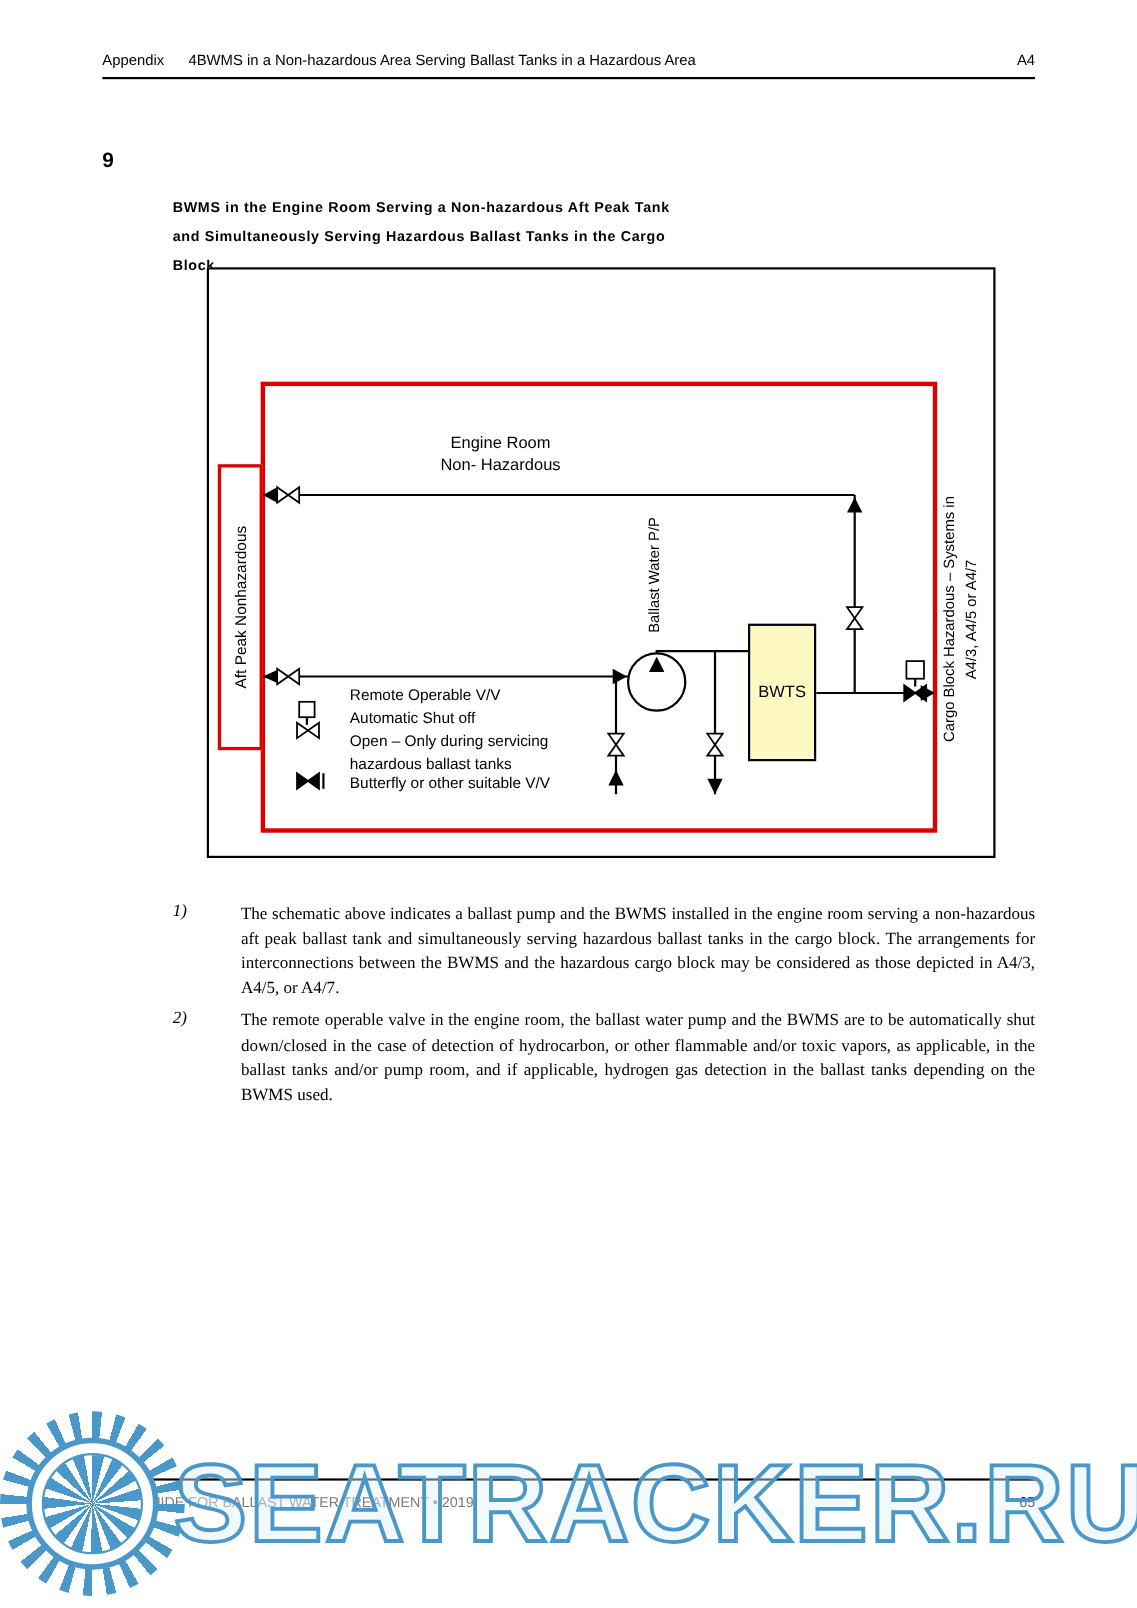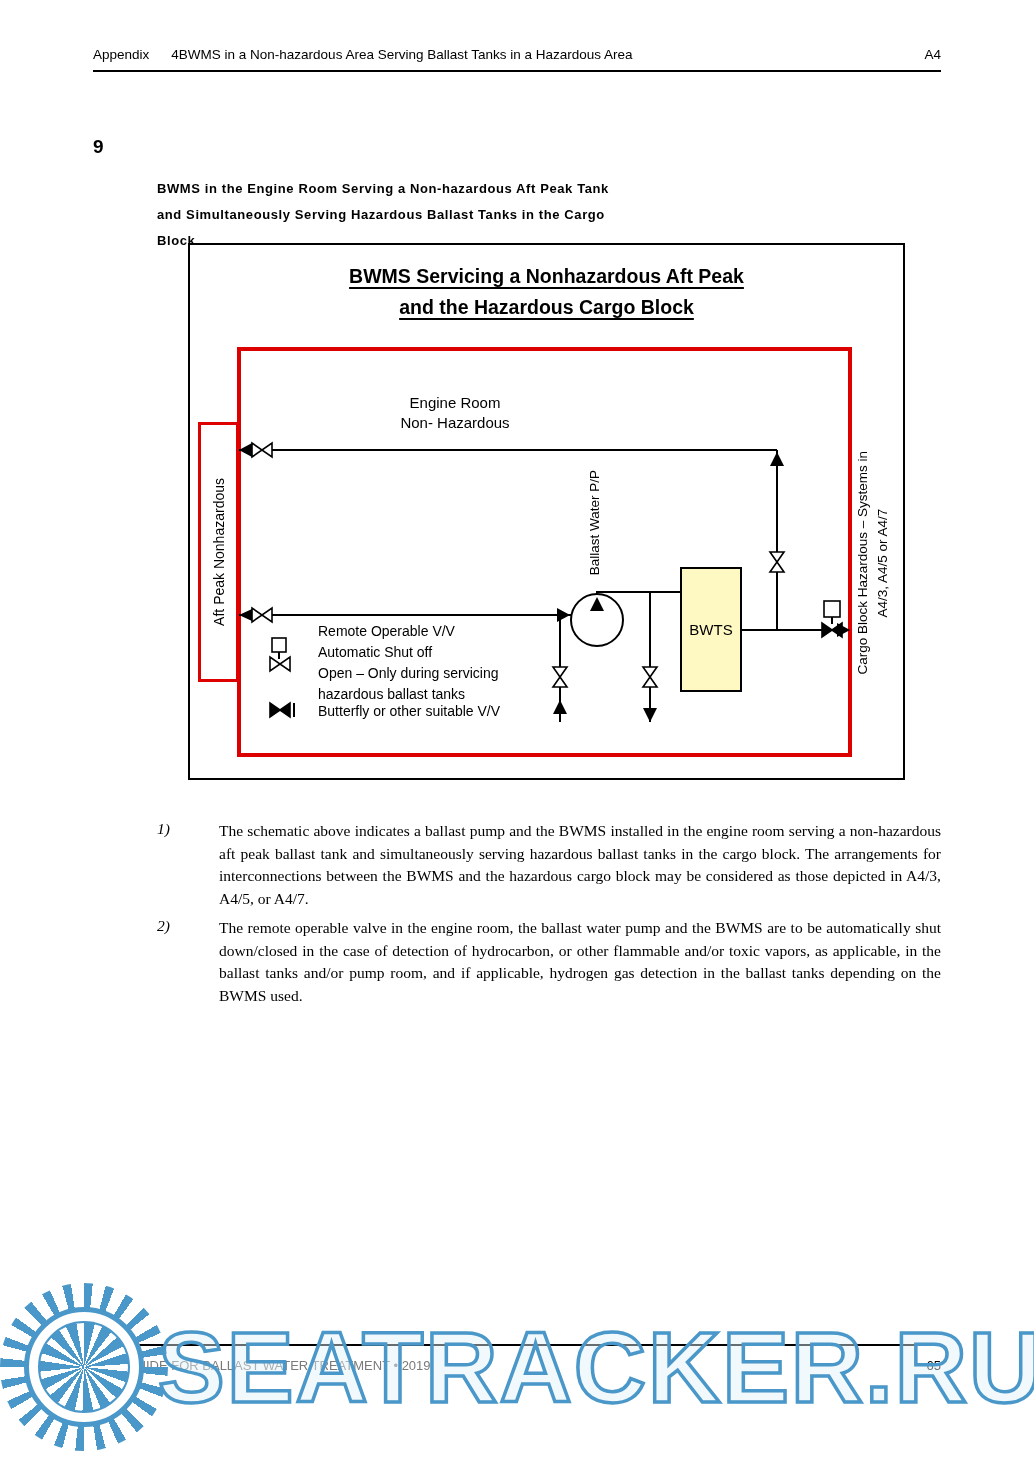--- a/index.html
+++ b/index.html
@@ -111,24 +111,20 @@
   <div class="heading">
     <div class="heading-num">9</div>
     <div class="heading-text">
       <div>BWMS in the Engine Room Serving a Non-hazardous Aft Peak Tank</div>
       <div>and Simultaneously Serving Hazardous Ballast Tanks in the Cargo</div>
       <div>Block</div>
     </div>
   </div>
 
   <div class="diagram">
-    <div class="dg-title">
-      <div><span>BWMS Servicing a Nonhazardous Aft Peak</span></div>
-      <div><span>and the Hazardous Cargo Block</span></div>
-    </div>
 
     <div class="red-boundary"></div>
 
     <div class="aft-peak">
       <span class="vtext">Aft Peak Nonhazardous</span>
     </div>
 
     <div class="engine-label">
       <div>Engine Room</div>
       <div>Non- Hazardous</div>

